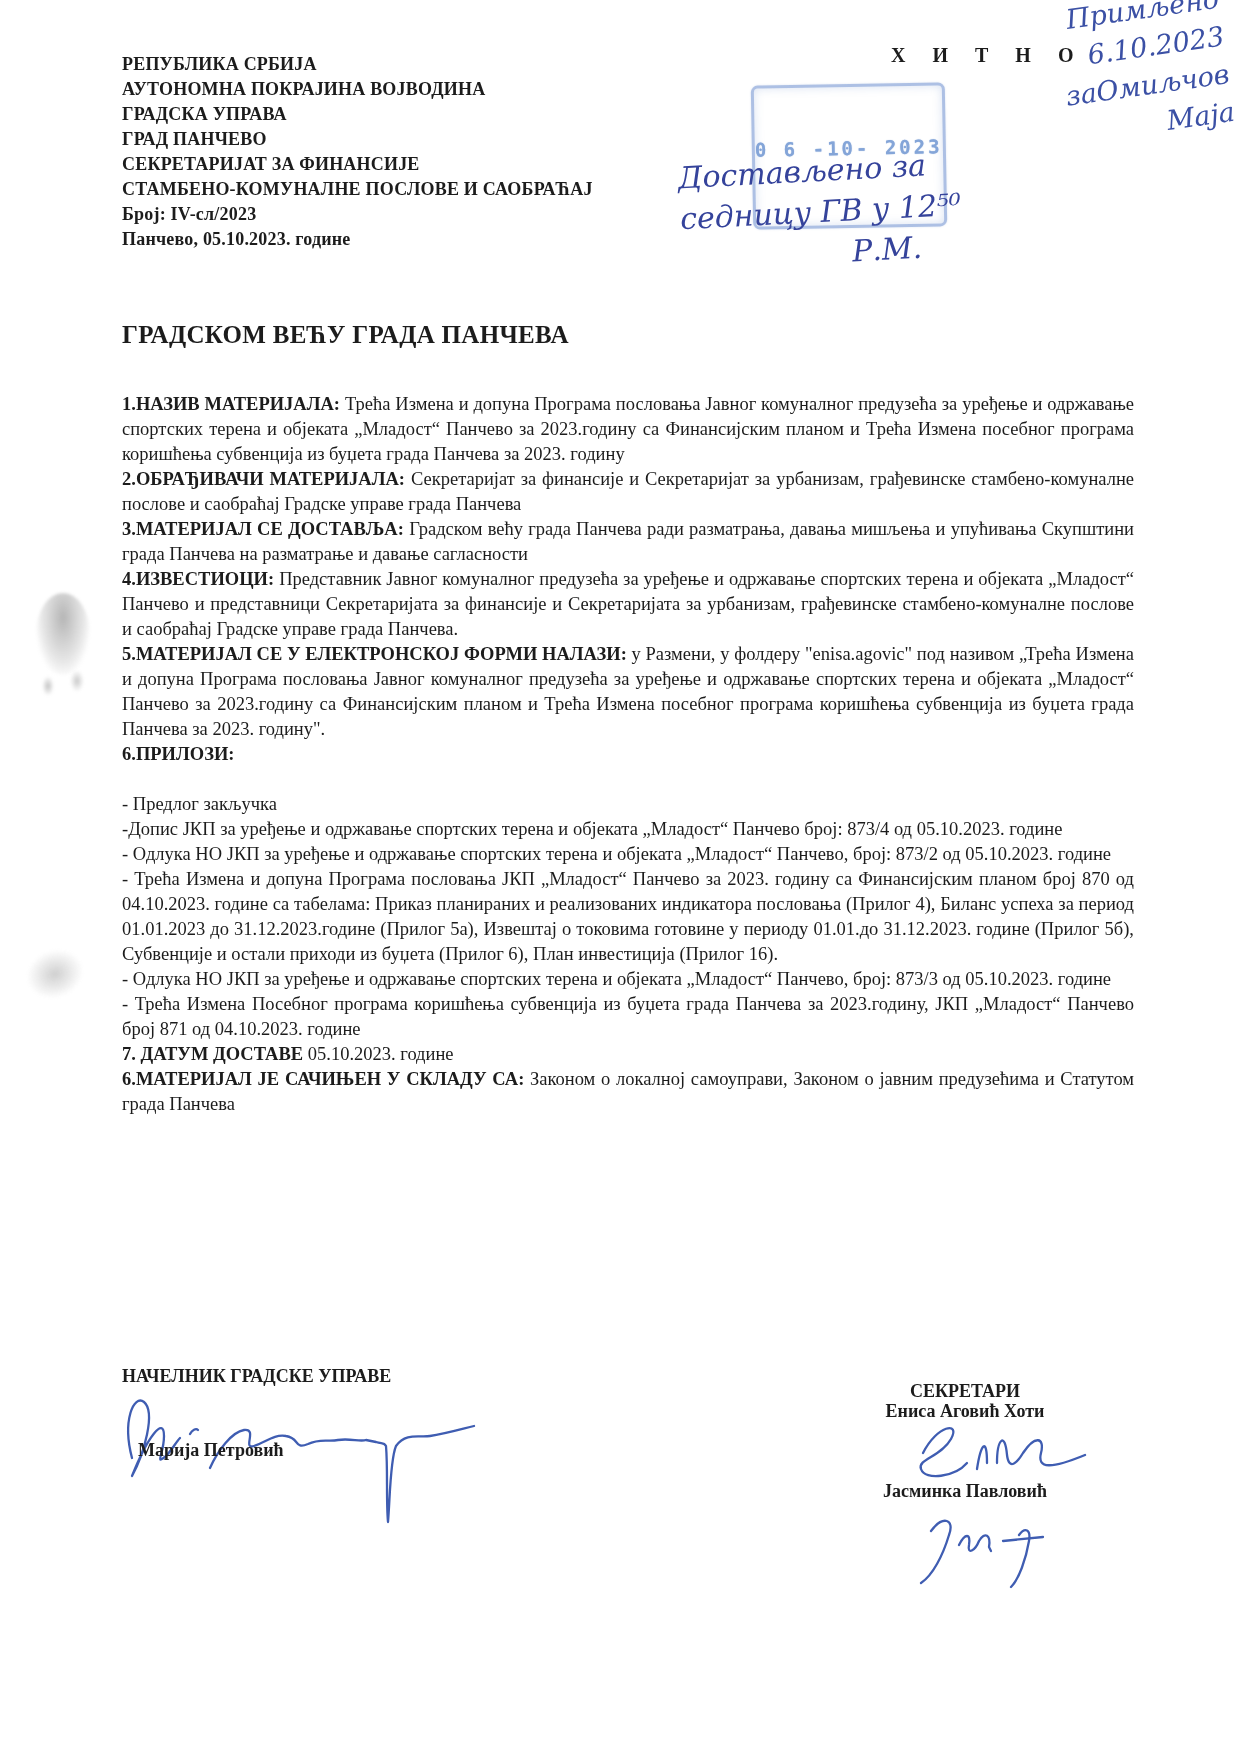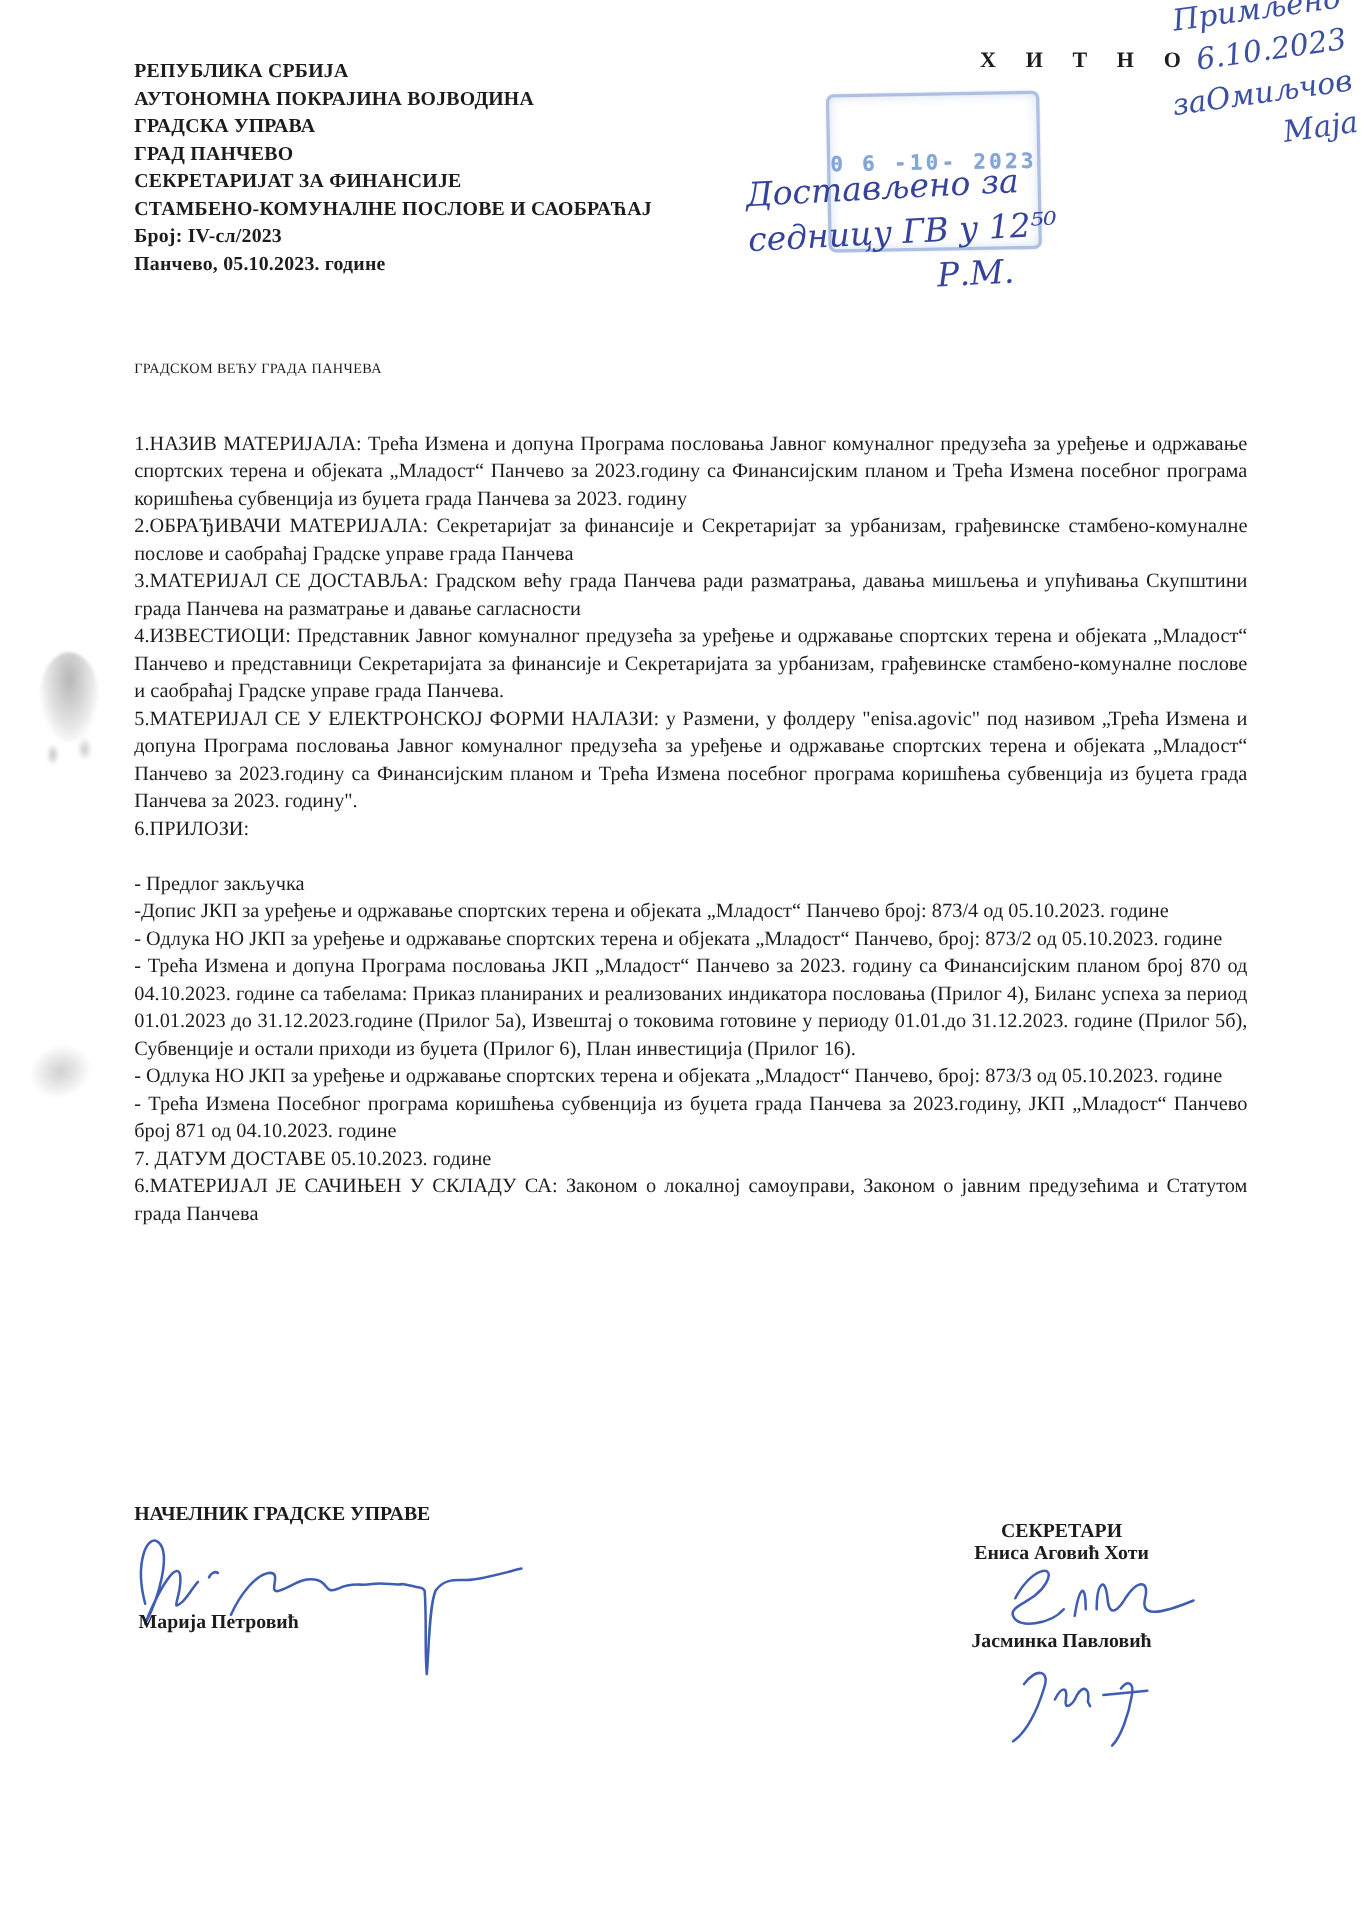--- a/index.html
+++ b/index.html
@@ -36,35 +36,35 @@
   .a1b{left:42px;top:676px;width:12px;height:20px;
       background:radial-gradient(ellipse, rgba(120,120,120,.45), rgba(255,255,255,0) 70%);}
   .a1c{left:70px;top:670px;width:14px;height:22px;
       background:radial-gradient(ellipse, rgba(120,120,120,.4), rgba(255,255,255,0) 70%);}
   .a2{left:26px;top:950px;width:58px;height:48px;transform:rotate(-20deg);
       background:radial-gradient(ellipse, rgba(130,130,130,.38), rgba(255,255,255,0) 70%);}
 
   
   .content{position:absolute;left:122px;top:322px;width:1012px;font-size:18.5px;
            line-height:25px;text-align:justify;}
-  .addressee{font-weight:normal;font-size:13px;letter-spacing:.3px;}
+  .addressee{font-weight:bold;font-size:25px;letter-spacing:.3px;}
   .para{margin:0;}
-  .b{font-weight:normal;}
+  .b{font-weight:bold;}
   .mt-first{margin-top:45px;}
   .mt{}
   .list{margin-top:25px;}
   .list div{margin:0;}
 
   
   .sig-block{position:absolute;font-size:18px;}
   .sig-left{left:122px;top:1366px;width:420px;}
   .sig-right{left:845px;top:1362px;width:240px;text-align:center;margin-top:19px;}
   .sig-title{font-weight:bold;white-space:nowrap;}
   .sig-name{font-weight:bold;white-space:nowrap;}
-  .sig-left .sig-name{position:absolute;left:4px;top:74px;margin-top:24px;}
+  .sig-left .sig-name{position:absolute;left:16px;top:74px;}
   .sig-right .n1{position:absolute;left:0;top:20px;width:240px;}
   .sig-right .n2{position:absolute;left:0;top:100px;width:240px;}
   .sigsvg{position:absolute;}
   .svg-left{left:-8px;top:14px;}
   .svg-r1{left:48px;top:32px;}
   .svg-r2{left:58px;top:122px;}
   svg path{fill:none;stroke:#3f5db2;stroke-width:2.3;stroke-linecap:round;stroke-linejoin:round;}
 </style>
 </head>
 <body>

